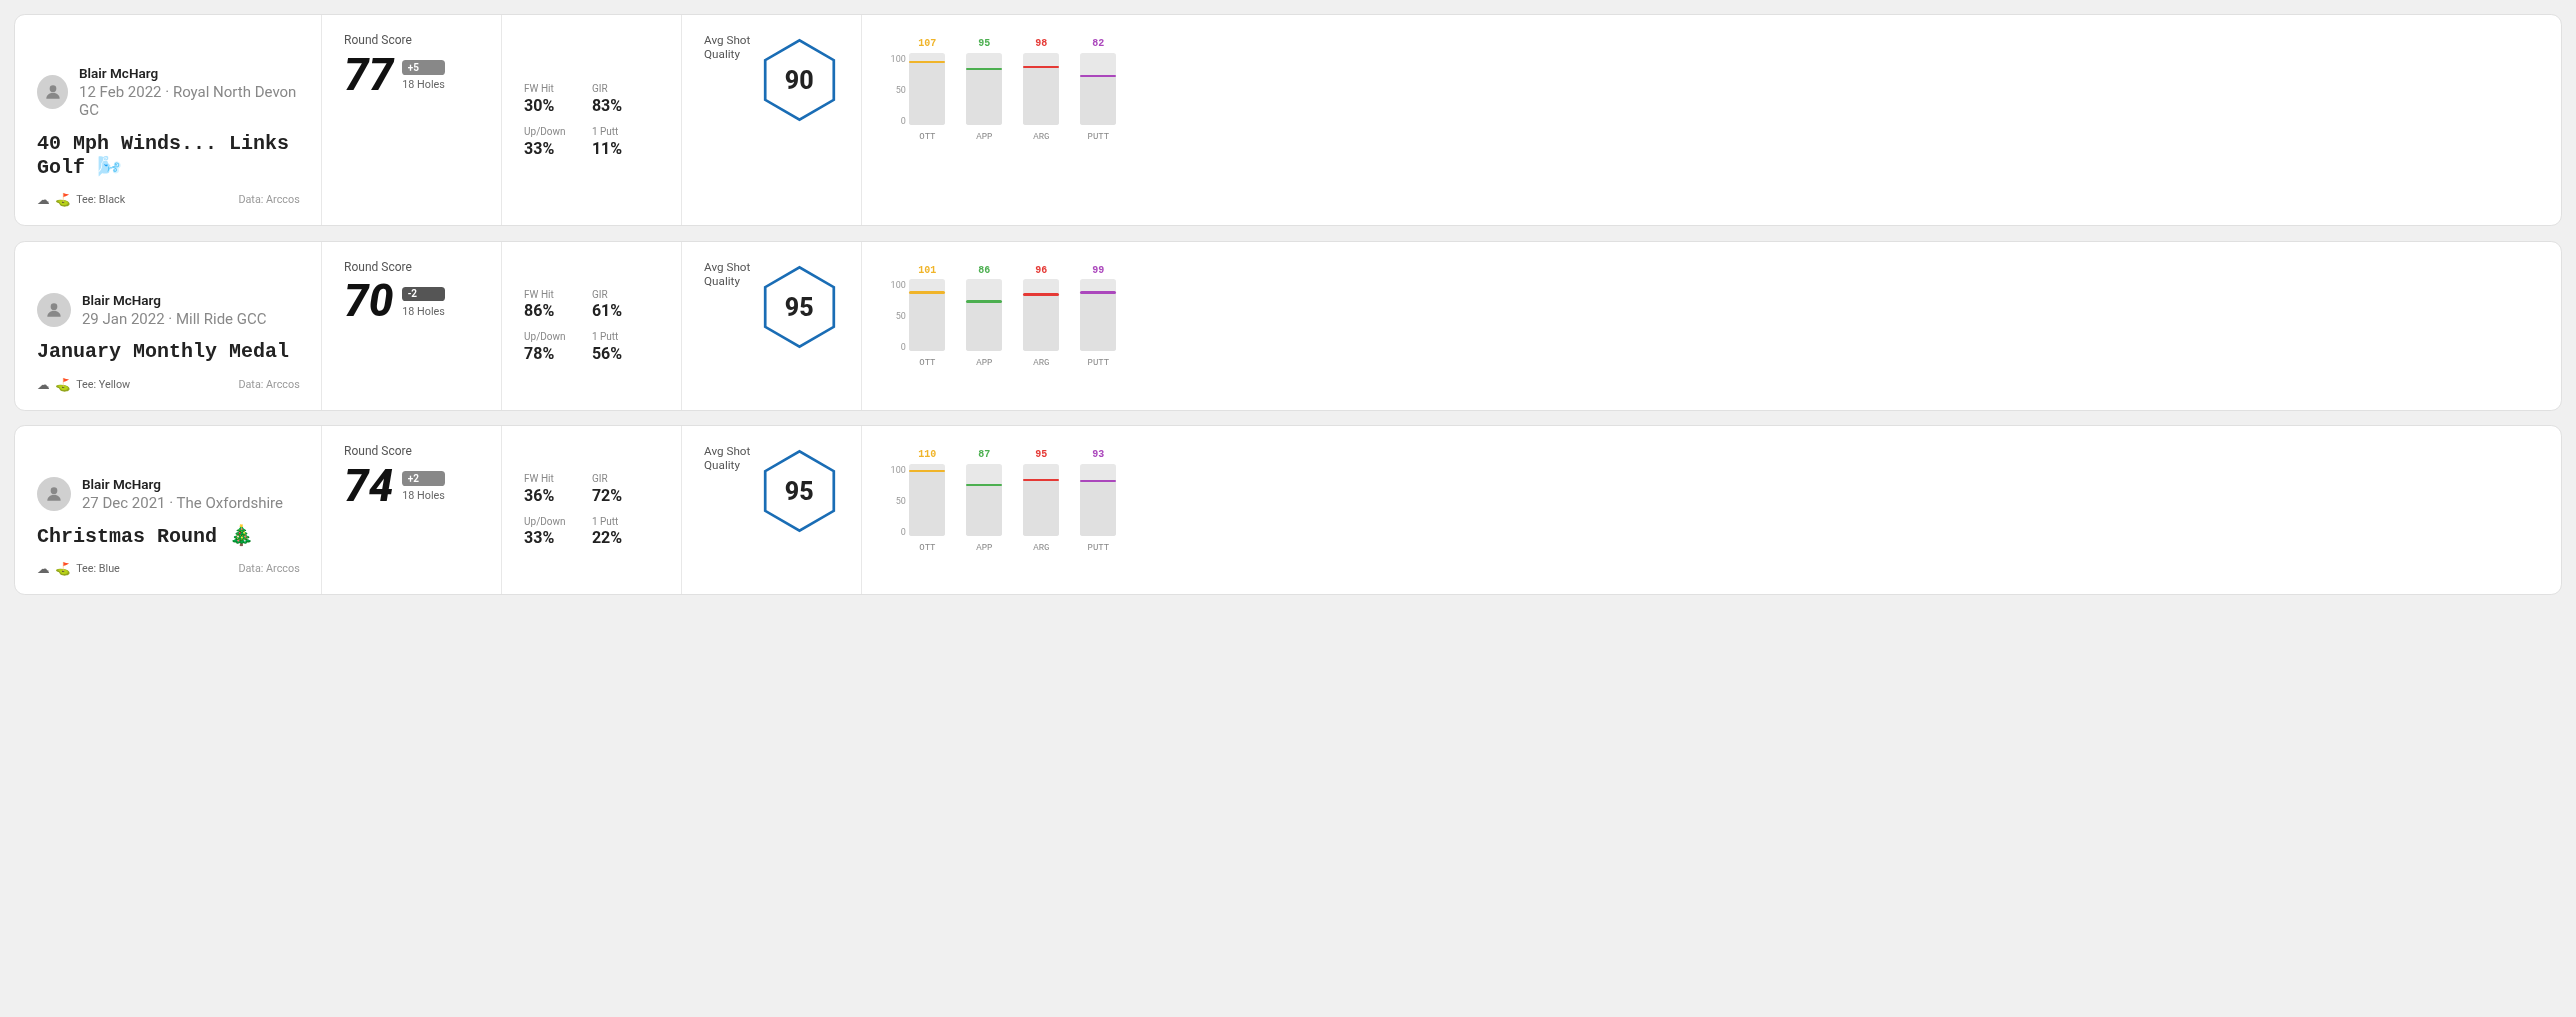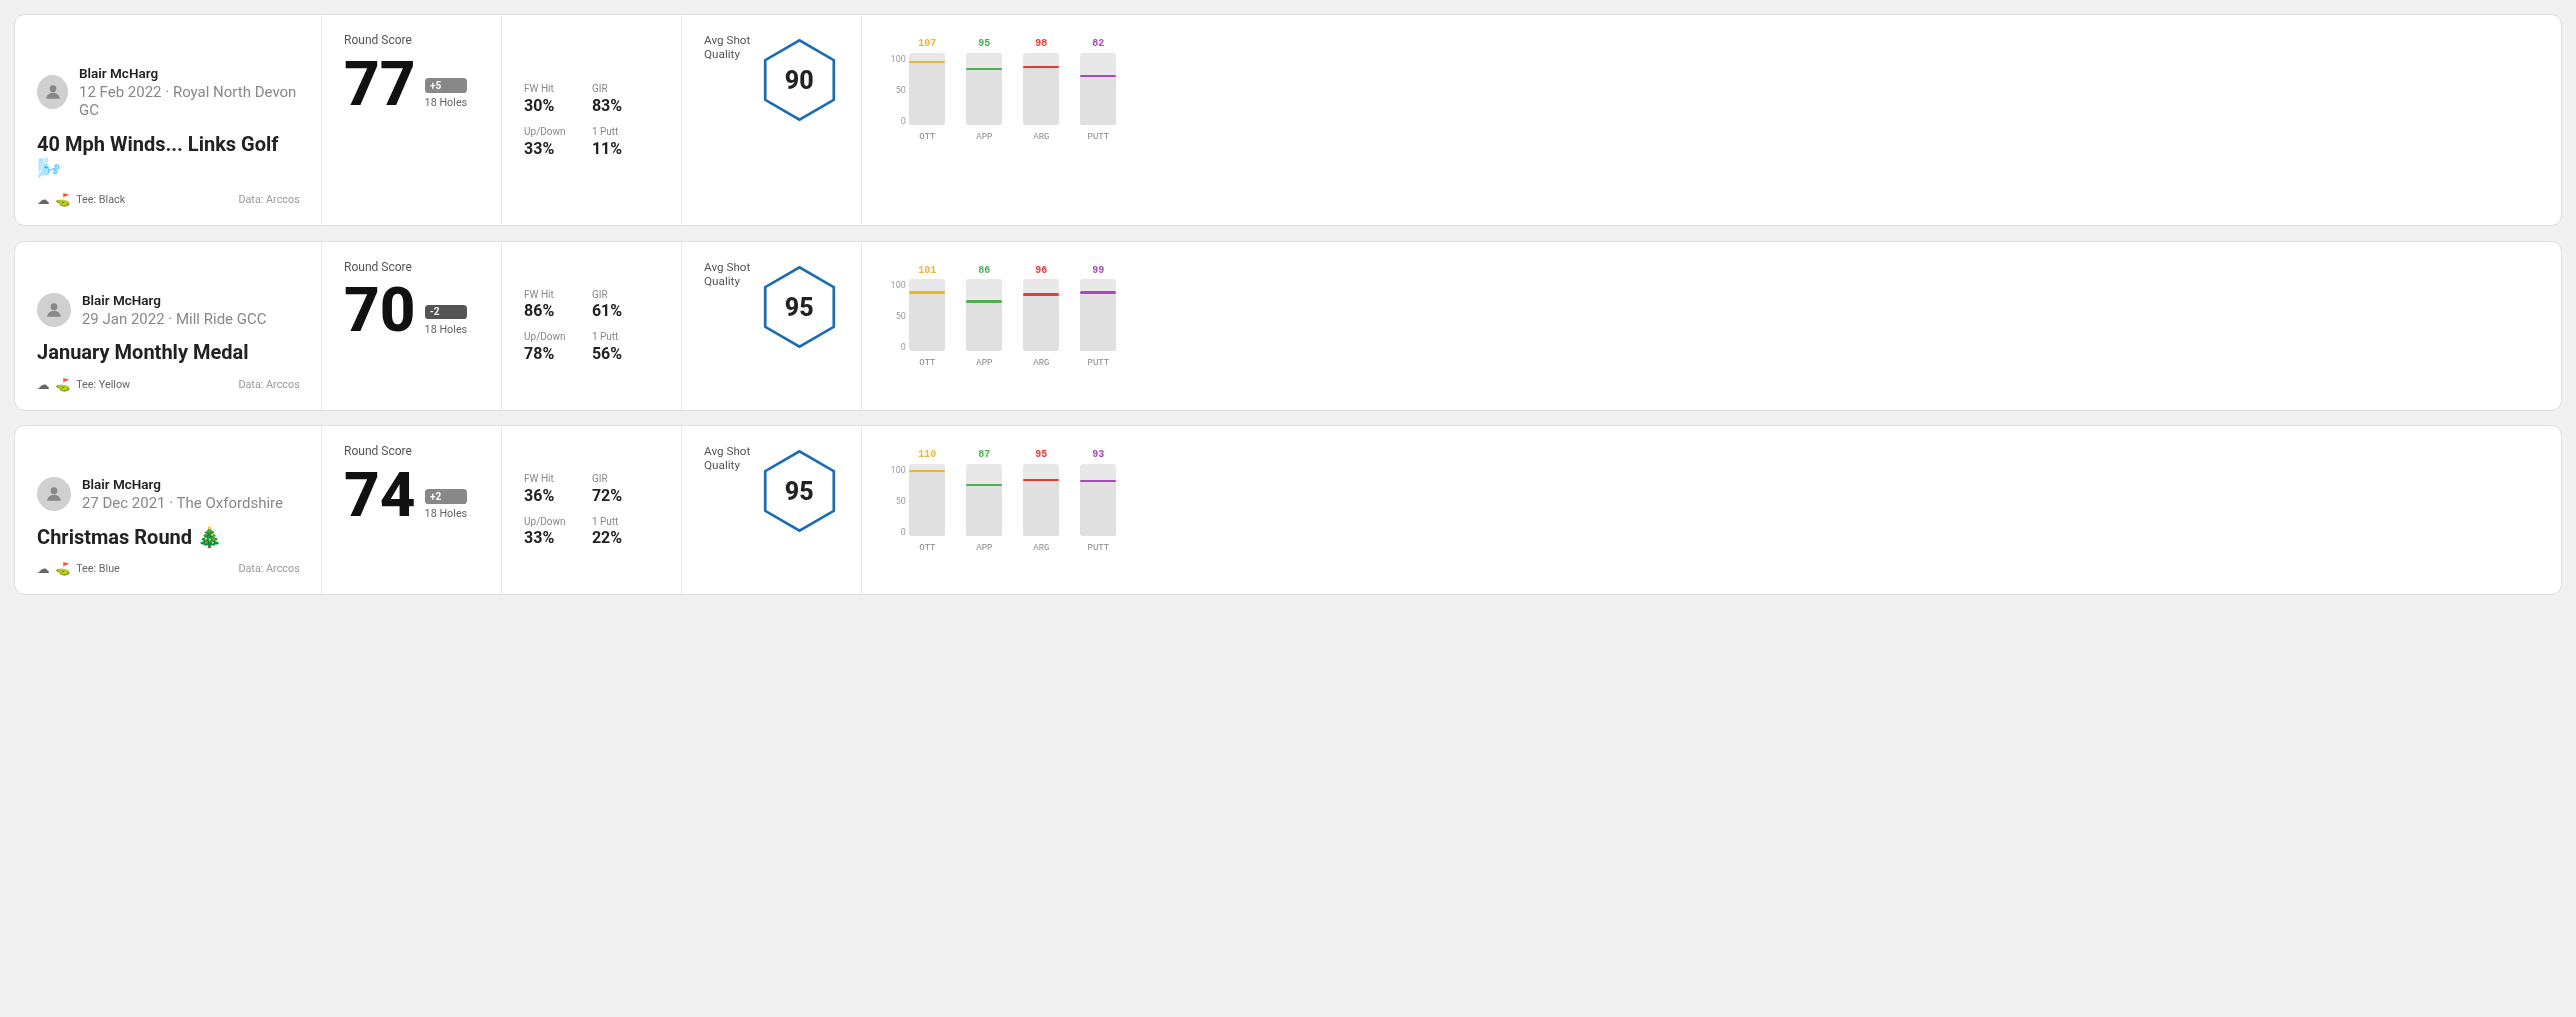--- a/index.html
+++ b/index.html
@@ -52,20 +52,21 @@
       font-size: 15px;
       color: #888;
       margin-top: 1.8px;
     }
     .round-title {
       font-size: 20px;
       font-weight: 700;
       color: #222;
       margin-top: 12.6px;
       line-height: 1.2;
+      font-family: Liberation Mono, monospace;
     }
     .card-footer {
       display: flex;
       justify-content: space-between;
       align-items: center;
       margin-top: 12.6px;
     }
     .tee-info {
       display: flex;
       align-items: center;
@@ -88,24 +89,25 @@
       font-size: 12px;
       color: #555;
       margin-bottom: 5.4px;
     }
     .score-row {
       display: flex;
       align-items: flex-end;
       gap: 9px;
     }
     .score-number {
-      font-size: 62px;
+      font-size: 44px;
       font-weight: 800;
       color: #111;
       line-height: 1;
+      font-style: italic;
     }
     .score-meta {
       display: flex;
       flex-direction: column;
       gap: 3.6px;
       padding-bottom: 5.4px;
     }
     .score-diff {
       display: inline-block;
       background: #555;

